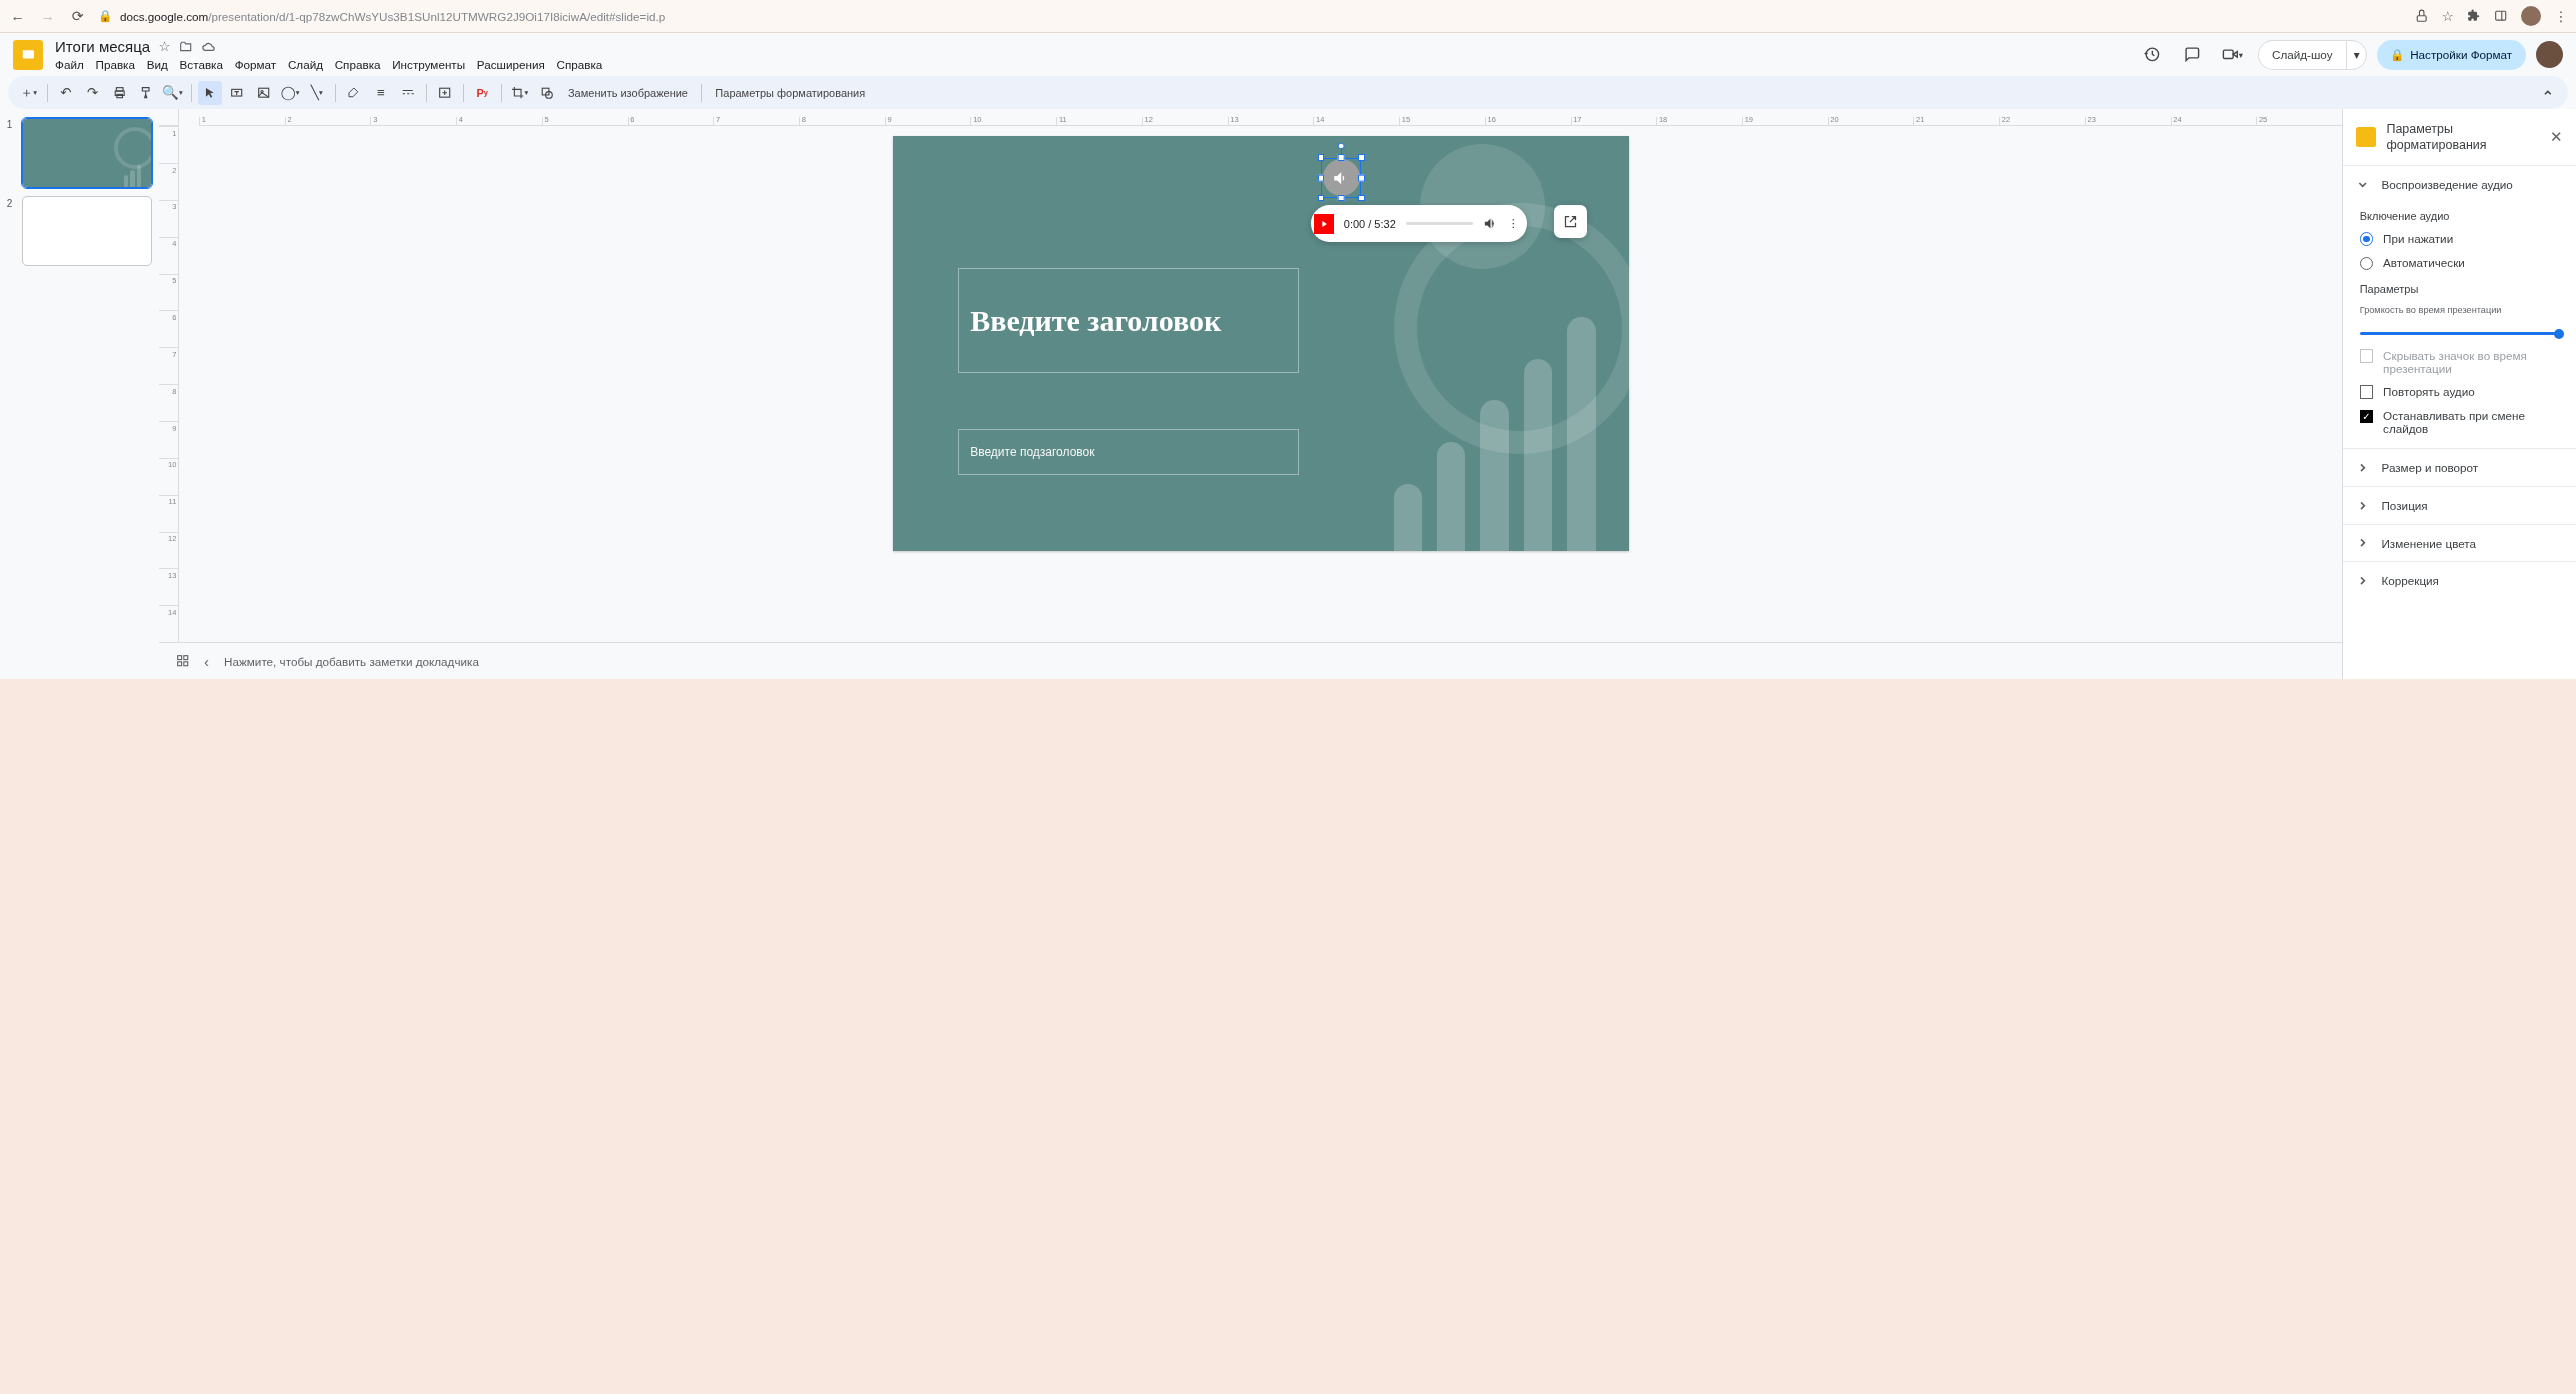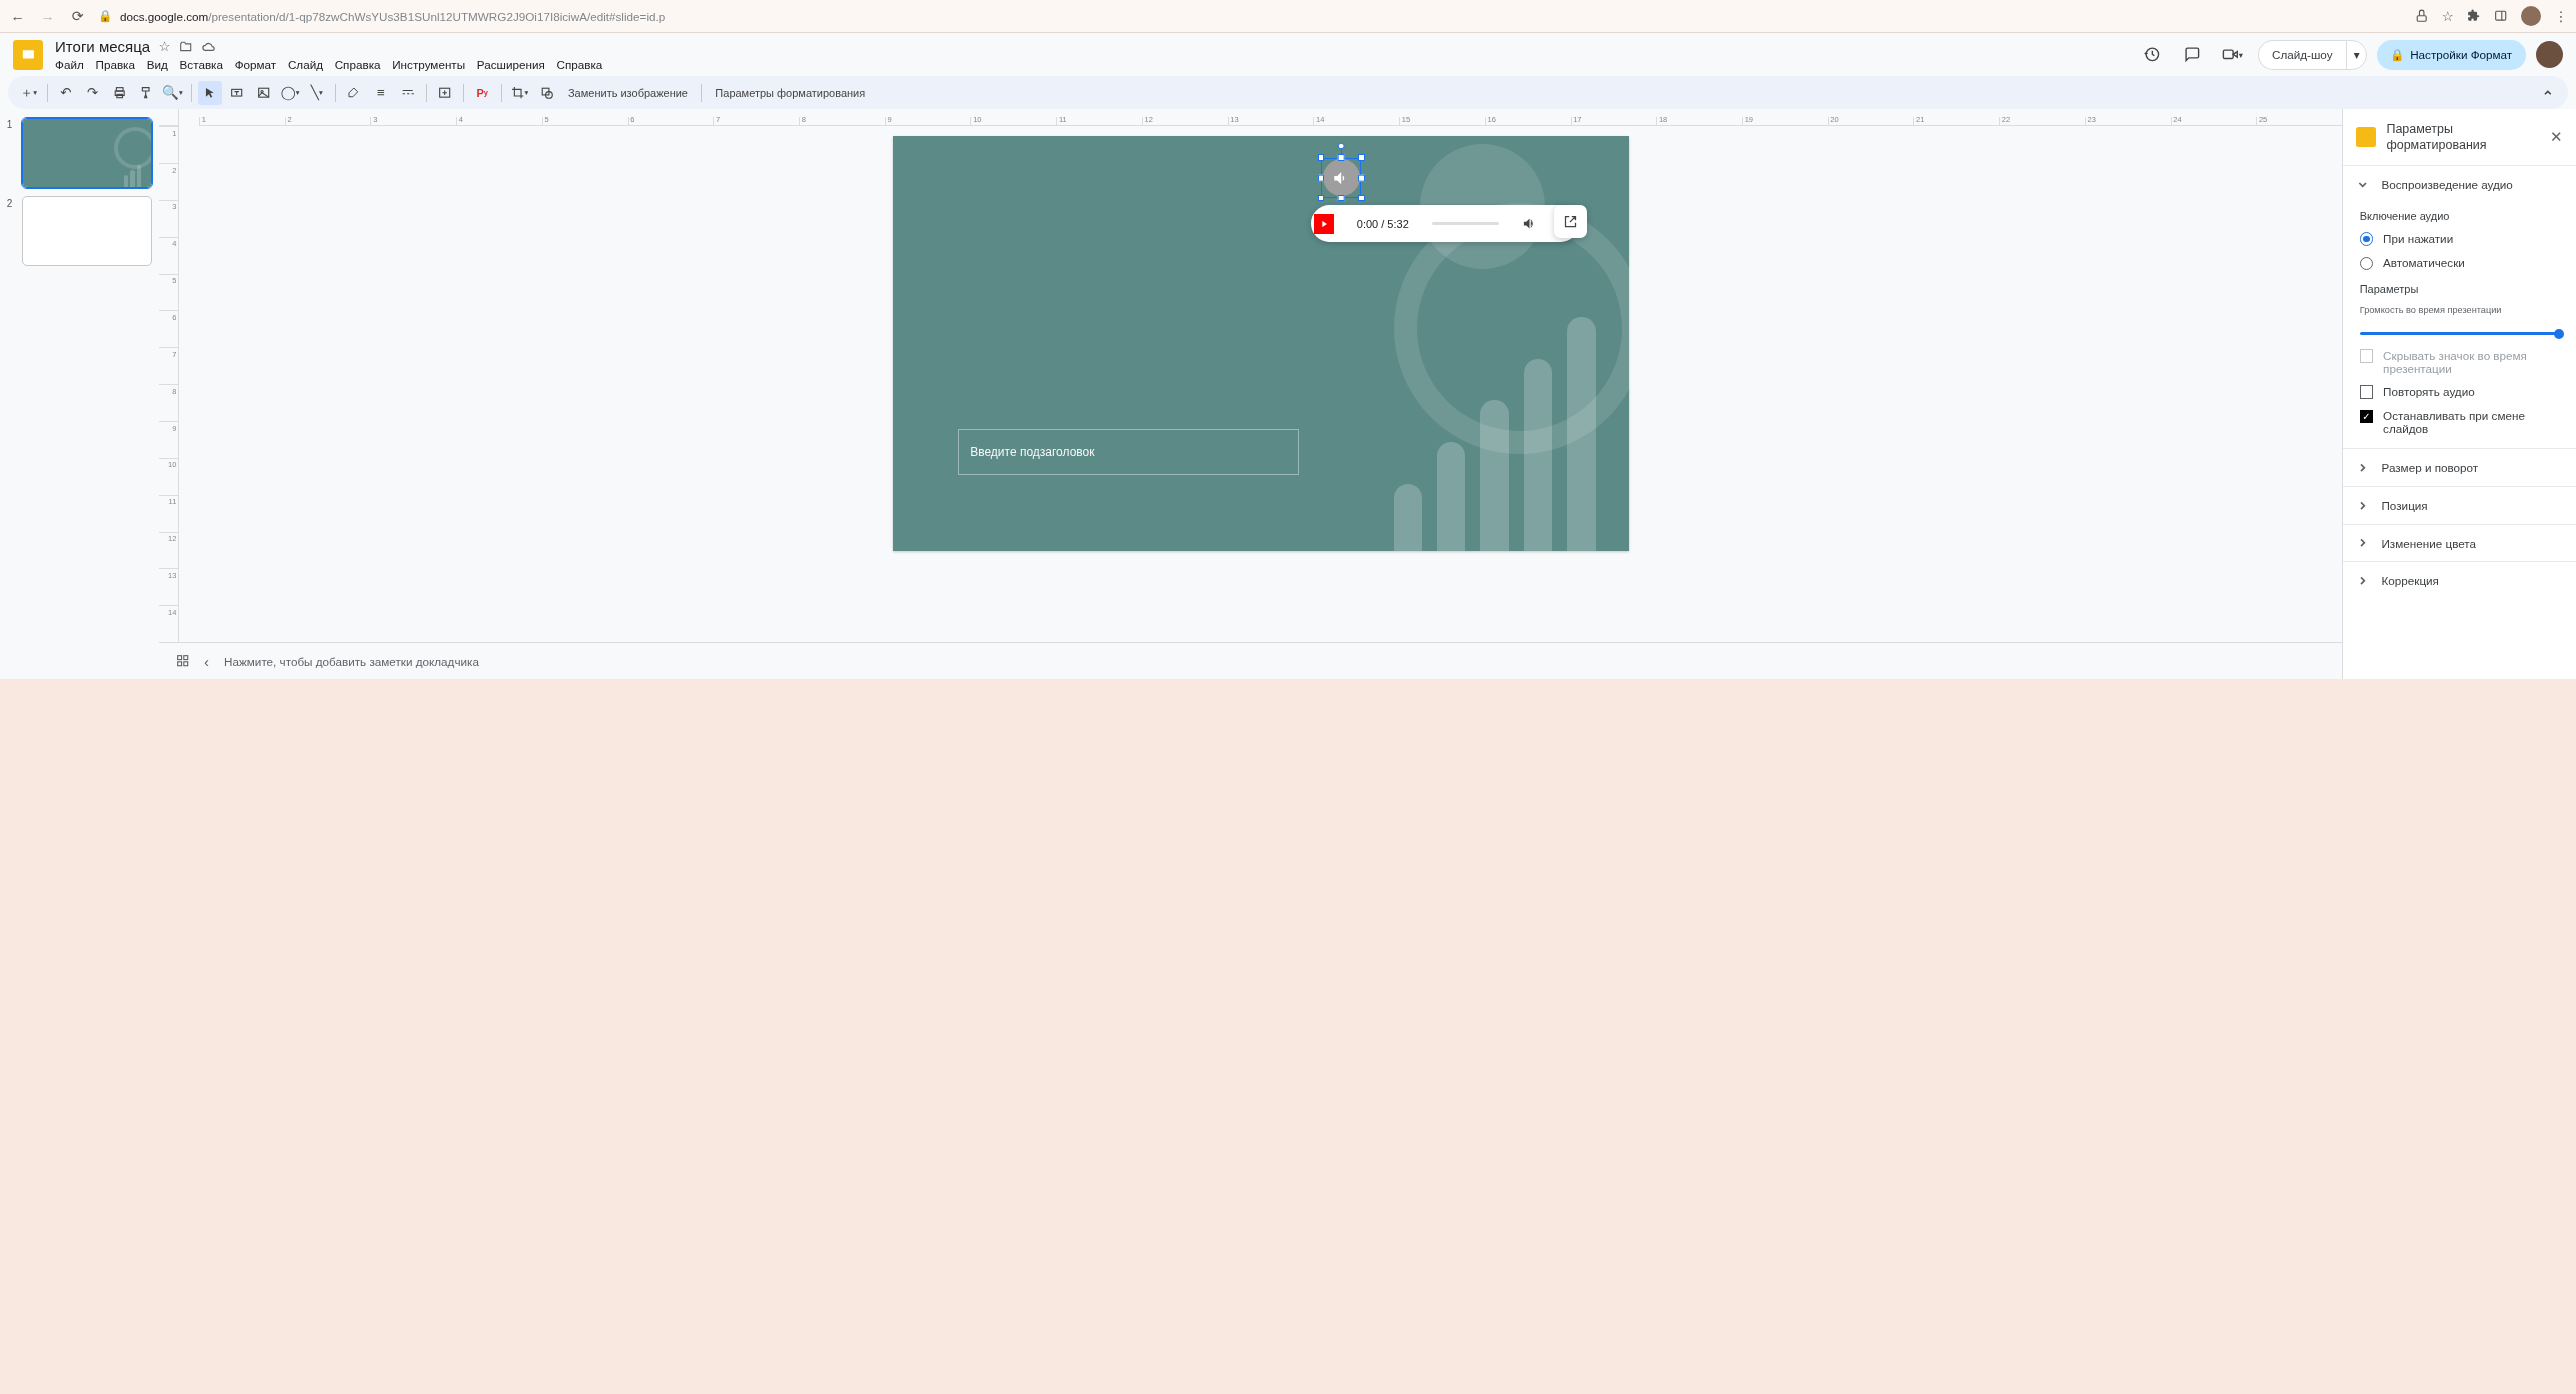--- a/index.html
+++ b/index.html
@@ -85,21 +85,21 @@
 .audio-obj{position:absolute;left:430px;top:23.4px;width:37px;height:37px;}
 .audio-circ{width:37px;height:37px;border-radius:50%;background:#9e9e9e;display:flex;align-items:center;justify-content:center;color:#fff;font-size:18.4px;}
 .sel-handle{position:absolute;width:6.7px;height:6.7px;background:#fff;border:1.3px solid #1a73e8;}
 .sh-tl{left:-5px;top:-5px;} .sh-tr{right:-5px;top:-5px;} .sh-bl{left:-5px;bottom:-5px;} .sh-br{right:-5px;bottom:-5px;}
 .sh-t{left:50%;top:-5px;transform:translateX(-50%);} .sh-b{left:50%;bottom:-5px;transform:translateX(-50%);}
 .sh-l{left:-5px;top:50%;transform:translateY(-50%);} .sh-r{right:-5px;top:50%;transform:translateY(-50%);}
 .rot-handle{position:absolute;left:50%;top:-16.7px;transform:translateX(-50%);width:6.7px;height:6.7px;border-radius:50%;background:#fff;border:1.3px solid #1a73e8;}
 .rot-line{position:absolute;left:50%;top:-11.7px;width:0.8px;height:8.4px;background:#1a73e8;}
 .sel-border{position:absolute;inset:-1.7px;border:1.3px solid #1a73e8;pointer-events:none;}
 
-.audio-player{position:absolute;left:418px;top:69px;height:37px;background:#fff;border-radius:18.4px;display:flex;align-items:center;padding:0 8.4px 0 3.3px;gap:23px;box-shadow:0 1.7px 6.7px rgba(0,0,0,.2);font-size:11px;color:#202124;}
+.audio-player{position:absolute;left:418px;top:69px;height:37px;background:#fff;border-radius:18.4px;display:flex;align-items:center;padding:0 8.4px 0 3.3px;gap:10px;box-shadow:0 1.7px 6.7px rgba(0,0,0,.2);font-size:11px;color:#202124;}
 .play-btn{width:20px;height:20px;background:#f00;display:flex;align-items:center;justify-content:center;color:#fff;}
 .play-btn svg{width:10px;height:10px;fill:#fff;}
 .progress{width:67px;height:3.3px;background:#ddd;border-radius:1.7px;}
 .popout{position:absolute;left:661px;top:69px;width:33px;height:33px;background:#fff;border-radius:6.7px;box-shadow:0 1.7px 6.7px rgba(0,0,0,.2);display:flex;align-items:center;justify-content:center;font-size:15px;color:#444;}
 
 
 .sidebar{width:234px;border-left:0.8px solid #dadce0;background:#fff;display:flex;flex-direction:column;font-size:11.7px;color:#3c4043;}
 .sb-header{display:flex;align-items:center;padding:11.7px 13.4px;gap:10px;}
 .sb-icon{width:20px;height:20px;background:#f5ba14;border-radius:2.5px;}
 .sb-title{font-weight:500;font-size:12.5px;flex:1;line-height:1.3;}
@@ -389,20 +389,21 @@
             <div class="slide">
               <div class="deco-circ deco-c1"></div>
               <div class="deco-circ deco-c2"></div>
               <div class="deco-bars">
                 <div style="height:67px;"></div>
                   <div style="height:109px;"></div>
                   <div style="height:151px;"></div>
                   <div style="height:192px;"></div>
                   <div style="height:234px;"></div>
               </div>
+              <div class="slide-title">Введите заголовок</div>
               <div class="slide-sub">Введите подзаголовок</div>
 
               <div class="audio-obj">
                 <div class="sel-border"></div>
                 <div class="rot-line"></div>
                   <div class="rot-handle"></div>
                 <div class="audio-circ">
                     <svg width="18.4" height="18.4" viewBox="0 0 24 24" fill="#fff">
                       <path d="M3 9v6h4l5 5V4L7 9H3zm13 3a4 4 0 00-2-3.5v7A4 4 0 0016 12z"></path>
                     </svg>

